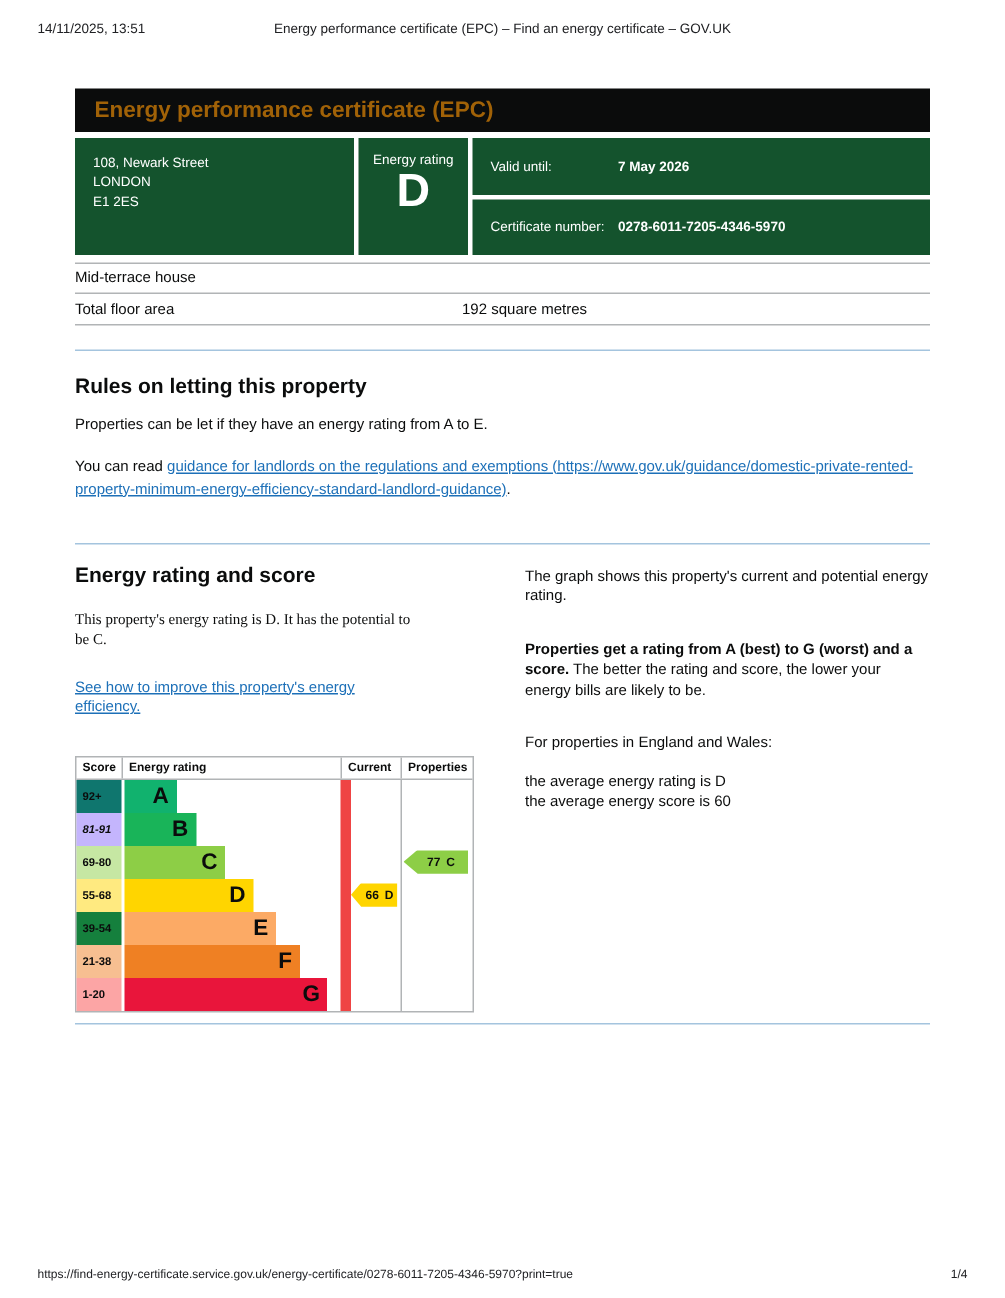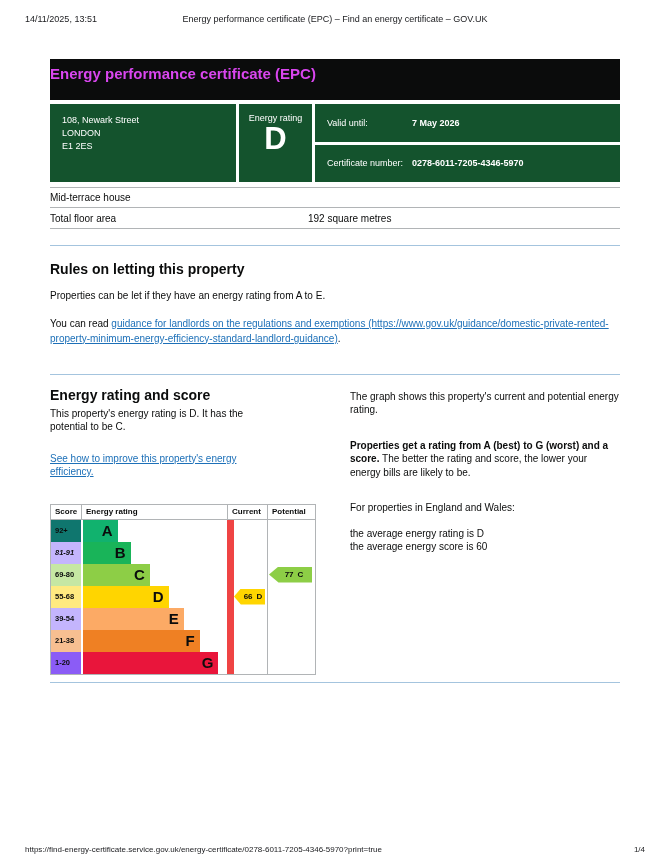--- a/index.html
+++ b/index.html
@@ -9,21 +9,21 @@
     font-family:"Liberation Sans", sans-serif; color:#0b0c0c;
   }
   
   .print-header { position:relative; padding-top:14px; height:26px; font-size:9px; color:#202124; }
   .ph-date { position:absolute; left:25px; top:14px; }
   .ph-title { text-align:center; }
   .print-footer { position:absolute; bottom:11px; left:25px; right:25px; display:flex; justify-content:space-between; font-size:8px; color:#202124; }
 
   .content { width:570px; margin-left:50px; }
 
-  .banner { margin-top:33px; background:#0b0c0c; color:#d946ef; height:41px; line-height:29px; font-size:15px; font-weight:bold; }
+  .banner { margin-top:33px; background:#0b0c0c; color:#a16207; height:29px; line-height:29px; font-size:15px; font-weight:bold; padding-left:13px; }
 
   .summary { margin-top:4px; display:flex; gap:3px; height:78px; }
   .cell { background:#14532d; color:#fff; }
   .addr { width:186px; padding:10px 12px; font-size:9px; line-height:1.45; }
   .rating-cell { width:73px; display:flex; flex-direction:column; align-items:center; padding-top:9px; }
   .rating-label { font-size:9px; }
   .rating-letter { font-size:31px; font-weight:bold; line-height:1.05; }
   .right-col { flex:1; display:flex; flex-direction:column; gap:3px;border-radius:25px; }
   .kv { flex:1; display:flex; align-items:center; padding-left:12px; font-size:9px; }
   .kv .k { width:85px; }
@@ -44,21 +44,21 @@
   .p-std { font-size:10px; line-height:1.35; }
   .p-rules1 { margin-top:12px; }
   .p-rules2 { margin-top:13px; line-height:1.5; }
   a { color:#1d70b8; text-decoration:underline; }
   .wrap-any { overflow-wrap:anywhere; }
 
   .twocol { display:flex; margin-top:12px; }
   .col-left { width:262px; }
   .col-right { width:270px; margin-left:38px; padding-top:3px; }
   .col-left .p-narrow { width:228px; }
-  .p-left1 { margin-top:4px; }
+  .p-left1 { margin-top:16px;font-family:Liberation Serif, serif; }
   .p-left-link { margin-top:18px; display:block; width:228px; }
   .p-right2 { margin-top:22px; }
   .p-right3 { margin-top:22px; }
   .p-right4 { margin-top:12px; }
   .blockline { display:block; }
 
   
   .epc { margin-top:25px; width:266px; border:1px solid #b1b4b6; }
   .epc-head { display:flex; height:15px; border-bottom:1px solid #b1b4b6; font-weight:bold; font-size:8px; }
   .epc-head > div { display:flex; align-items:center; padding-left:4px; }
@@ -132,21 +132,21 @@
     <div class="col-left">
       <h2>Energy rating and score</h2>
       <p class="p-std p-left1 p-narrow">This property's energy rating is D. It has the potential to be C.</p>
       <a href="#" class="p-std p-left-link">See how to improve this property's energy efficiency.</a>
 
       <div class="epc">
         <div class="epc-head">
           <div class="hc-score">Score</div>
           <div class="hc-rating">Energy rating</div>
           <div class="hc-cur">Current</div>
-          <div class="hc-pot">Potential</div>
+          <div class="hc-pot">Properties</div>
         </div>
         <div id="epc-rows">
             <div class="epc-row">
               <div class="score-cell" style="background: #0f766e;">92+</div>
               <div class="bar-zone">
                 <div class="bar" style="background: rgb(17, 178, 110); width: 24%;">A</div>
               </div>
               <div class="cur-cell"></div>
               <div class="pot-cell"></div>
             </div>
@@ -178,37 +178,37 @@
               </div>
               <div class="cur-cell">
                 <span class="tag tag-cur" style="background: rgb(255, 213, 0);">
                   <span>66</span>
                   <span>D</span>
                 </span>
               </div>
               <div class="pot-cell"></div>
             </div>
             <div class="epc-row">
-              <div class="score-cell" style="background: #c4b5fd;">39-54</div>
+              <div class="score-cell" style="background: #15803d;">39-54</div>
               <div class="bar-zone">
                 <div class="bar" style="background: rgb(252, 170, 101); width: 70%;">E</div>
               </div>
               <div class="cur-cell"></div>
               <div class="pot-cell"></div>
             </div>
             <div class="epc-row">
               <div class="score-cell" style="background: rgb(247, 191, 145);">21-38</div>
               <div class="bar-zone">
                 <div class="bar" style="background: rgb(239, 128, 35); width: 81%;">F</div>
               </div>
               <div class="cur-cell"></div>
               <div class="pot-cell"></div>
             </div>
             <div class="epc-row">
-              <div class="score-cell" style="background: #8b5cf6;">1-20</div>
+              <div class="score-cell" style="background: #fca5a5;">1-20</div>
               <div class="bar-zone">
                 <div class="bar" style="background: rgb(233, 21, 59); width: 94%;">G</div>
               </div>
               <div class="cur-cell"></div>
               <div class="pot-cell"></div>
             </div>
           </div>
       </div>
     </div>
 

